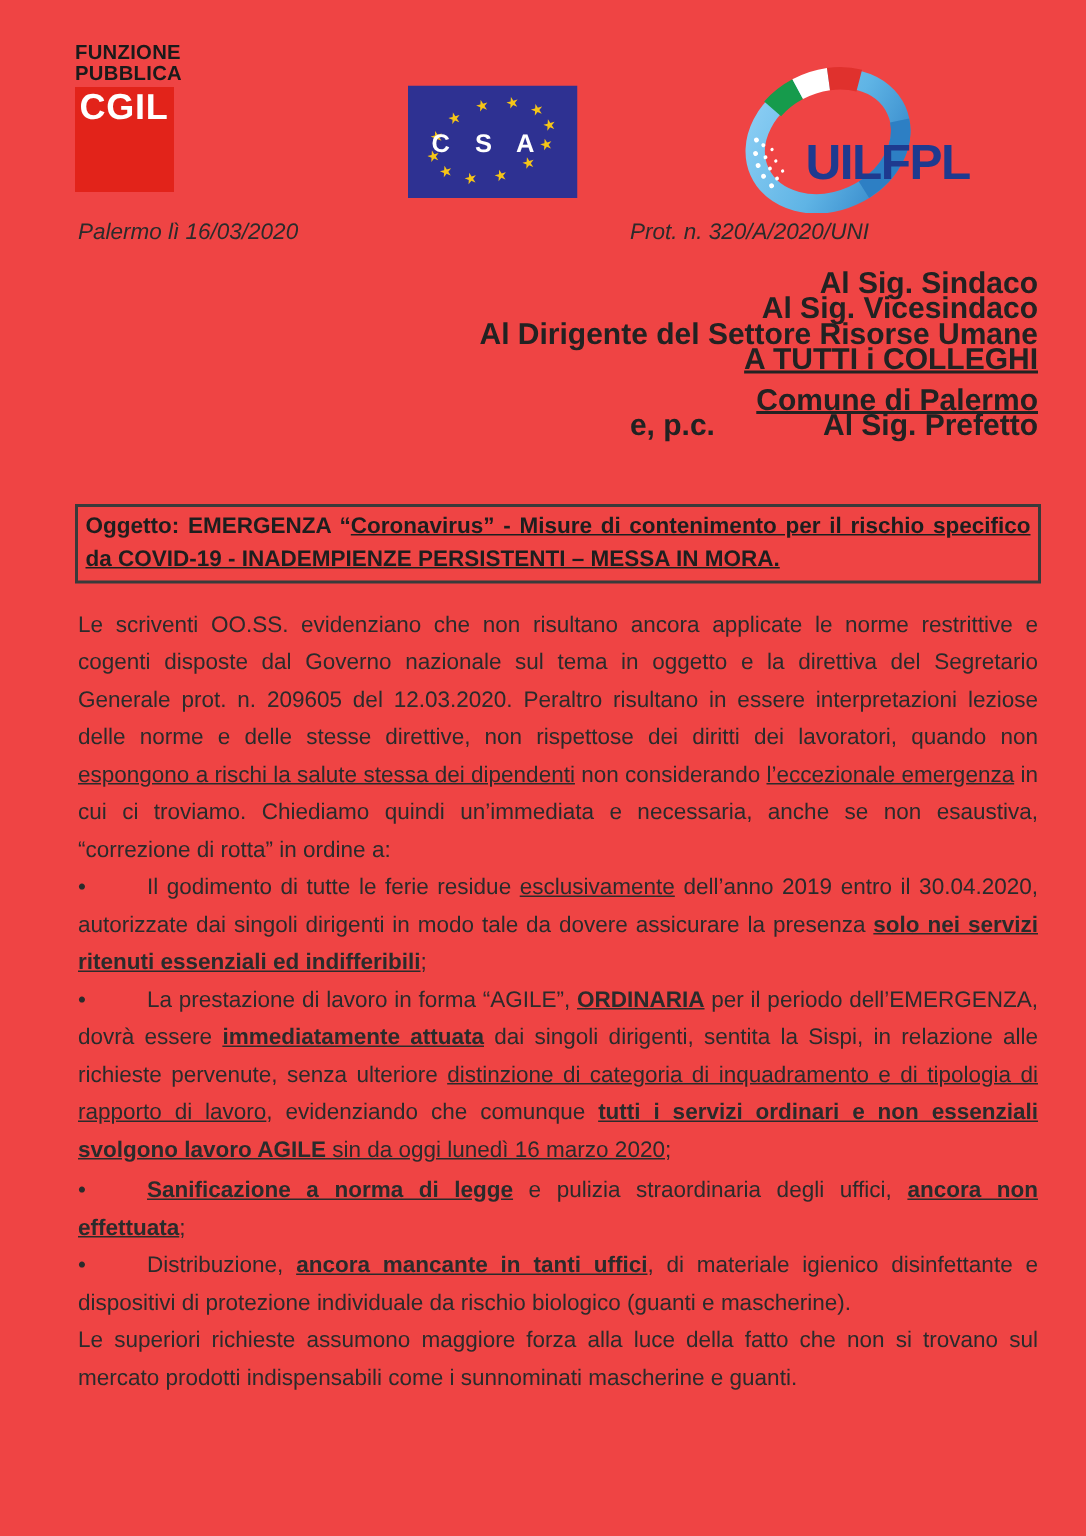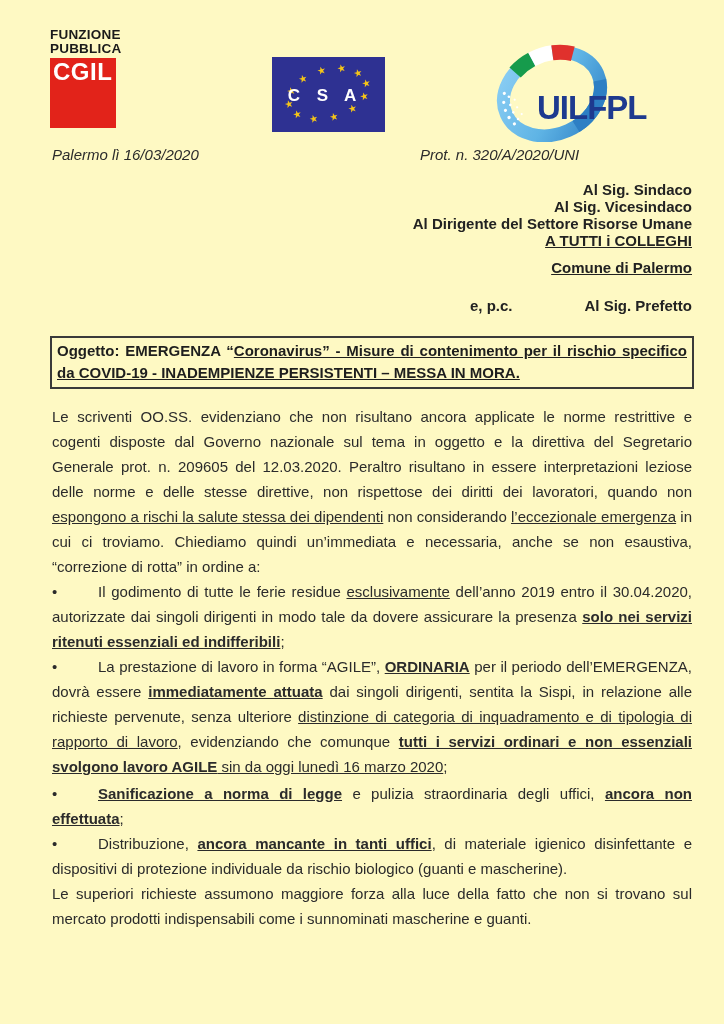--- a/index.html
+++ b/index.html
@@ -1,17 +1,17 @@
 <!DOCTYPE html>
 <html><head>
 <meta charset="utf-8">
 <style>
   html,body{margin:0;padding:0;background:#e9e9e9;}
   .page{
-    position:relative;width:724px;height:1024px;background:#fef9c3;
+    position:relative;width:724px;height:1024px;background:#ef4444;
     font-family:"Liberation Sans",sans-serif;color:#2b2b2b;overflow:hidden;
     margin:0 auto;
   }
   .abs{position:absolute;}
   .b{font-weight:normal;}
   .u{text-decoration:underline;}
   .bu{font-weight:bold;text-decoration:underline;}
 
   
   .cgil-logo{left:50px;top:28px;width:80px;}
@@ -24,23 +24,23 @@
 
   .csa-logo{left:272px;top:57px;width:113px;height:75px;}
   .uilfpl-logo{left:490px;top:42px;width:160px;height:100px;}
 
   
   .date-row{left:52px;top:146px;width:640px;display:flex;font-style:italic;font-size:15px;color:#2b2b2b;justify-content:flex-end;}
   .date-row .left{width:368px;}
   .date-row .right{flex:1;}
 
   
-  .recipients{left:300px;top:181px;width:392px;text-align:right;font-weight:bold;font-size:15px;line-height:17px;color:#222;}
+  .recipients{left:300px;top:181px;width:392px;text-align:right;font-weight:bold;font-size:20px;line-height:17px;color:#222;}
   .recipients .gap{margin-top:10px;}
-  .cc-row{display:flex;justify-content:flex-end;margin-top:21px;}
+  .cc-row{display:flex;justify-content:flex-end;margin-top:0;}
   .cc-row .cc-label{margin-right:72px;}
 
   
   .subject{
     left:50px;top:336px;width:630px;
     border:2px solid #3a3a3a;padding:2px 5px 3px 5px;
     font-weight:bold;font-size:15px;line-height:22px;text-align:justify;color:#1e1e1e;
   }
 
   

